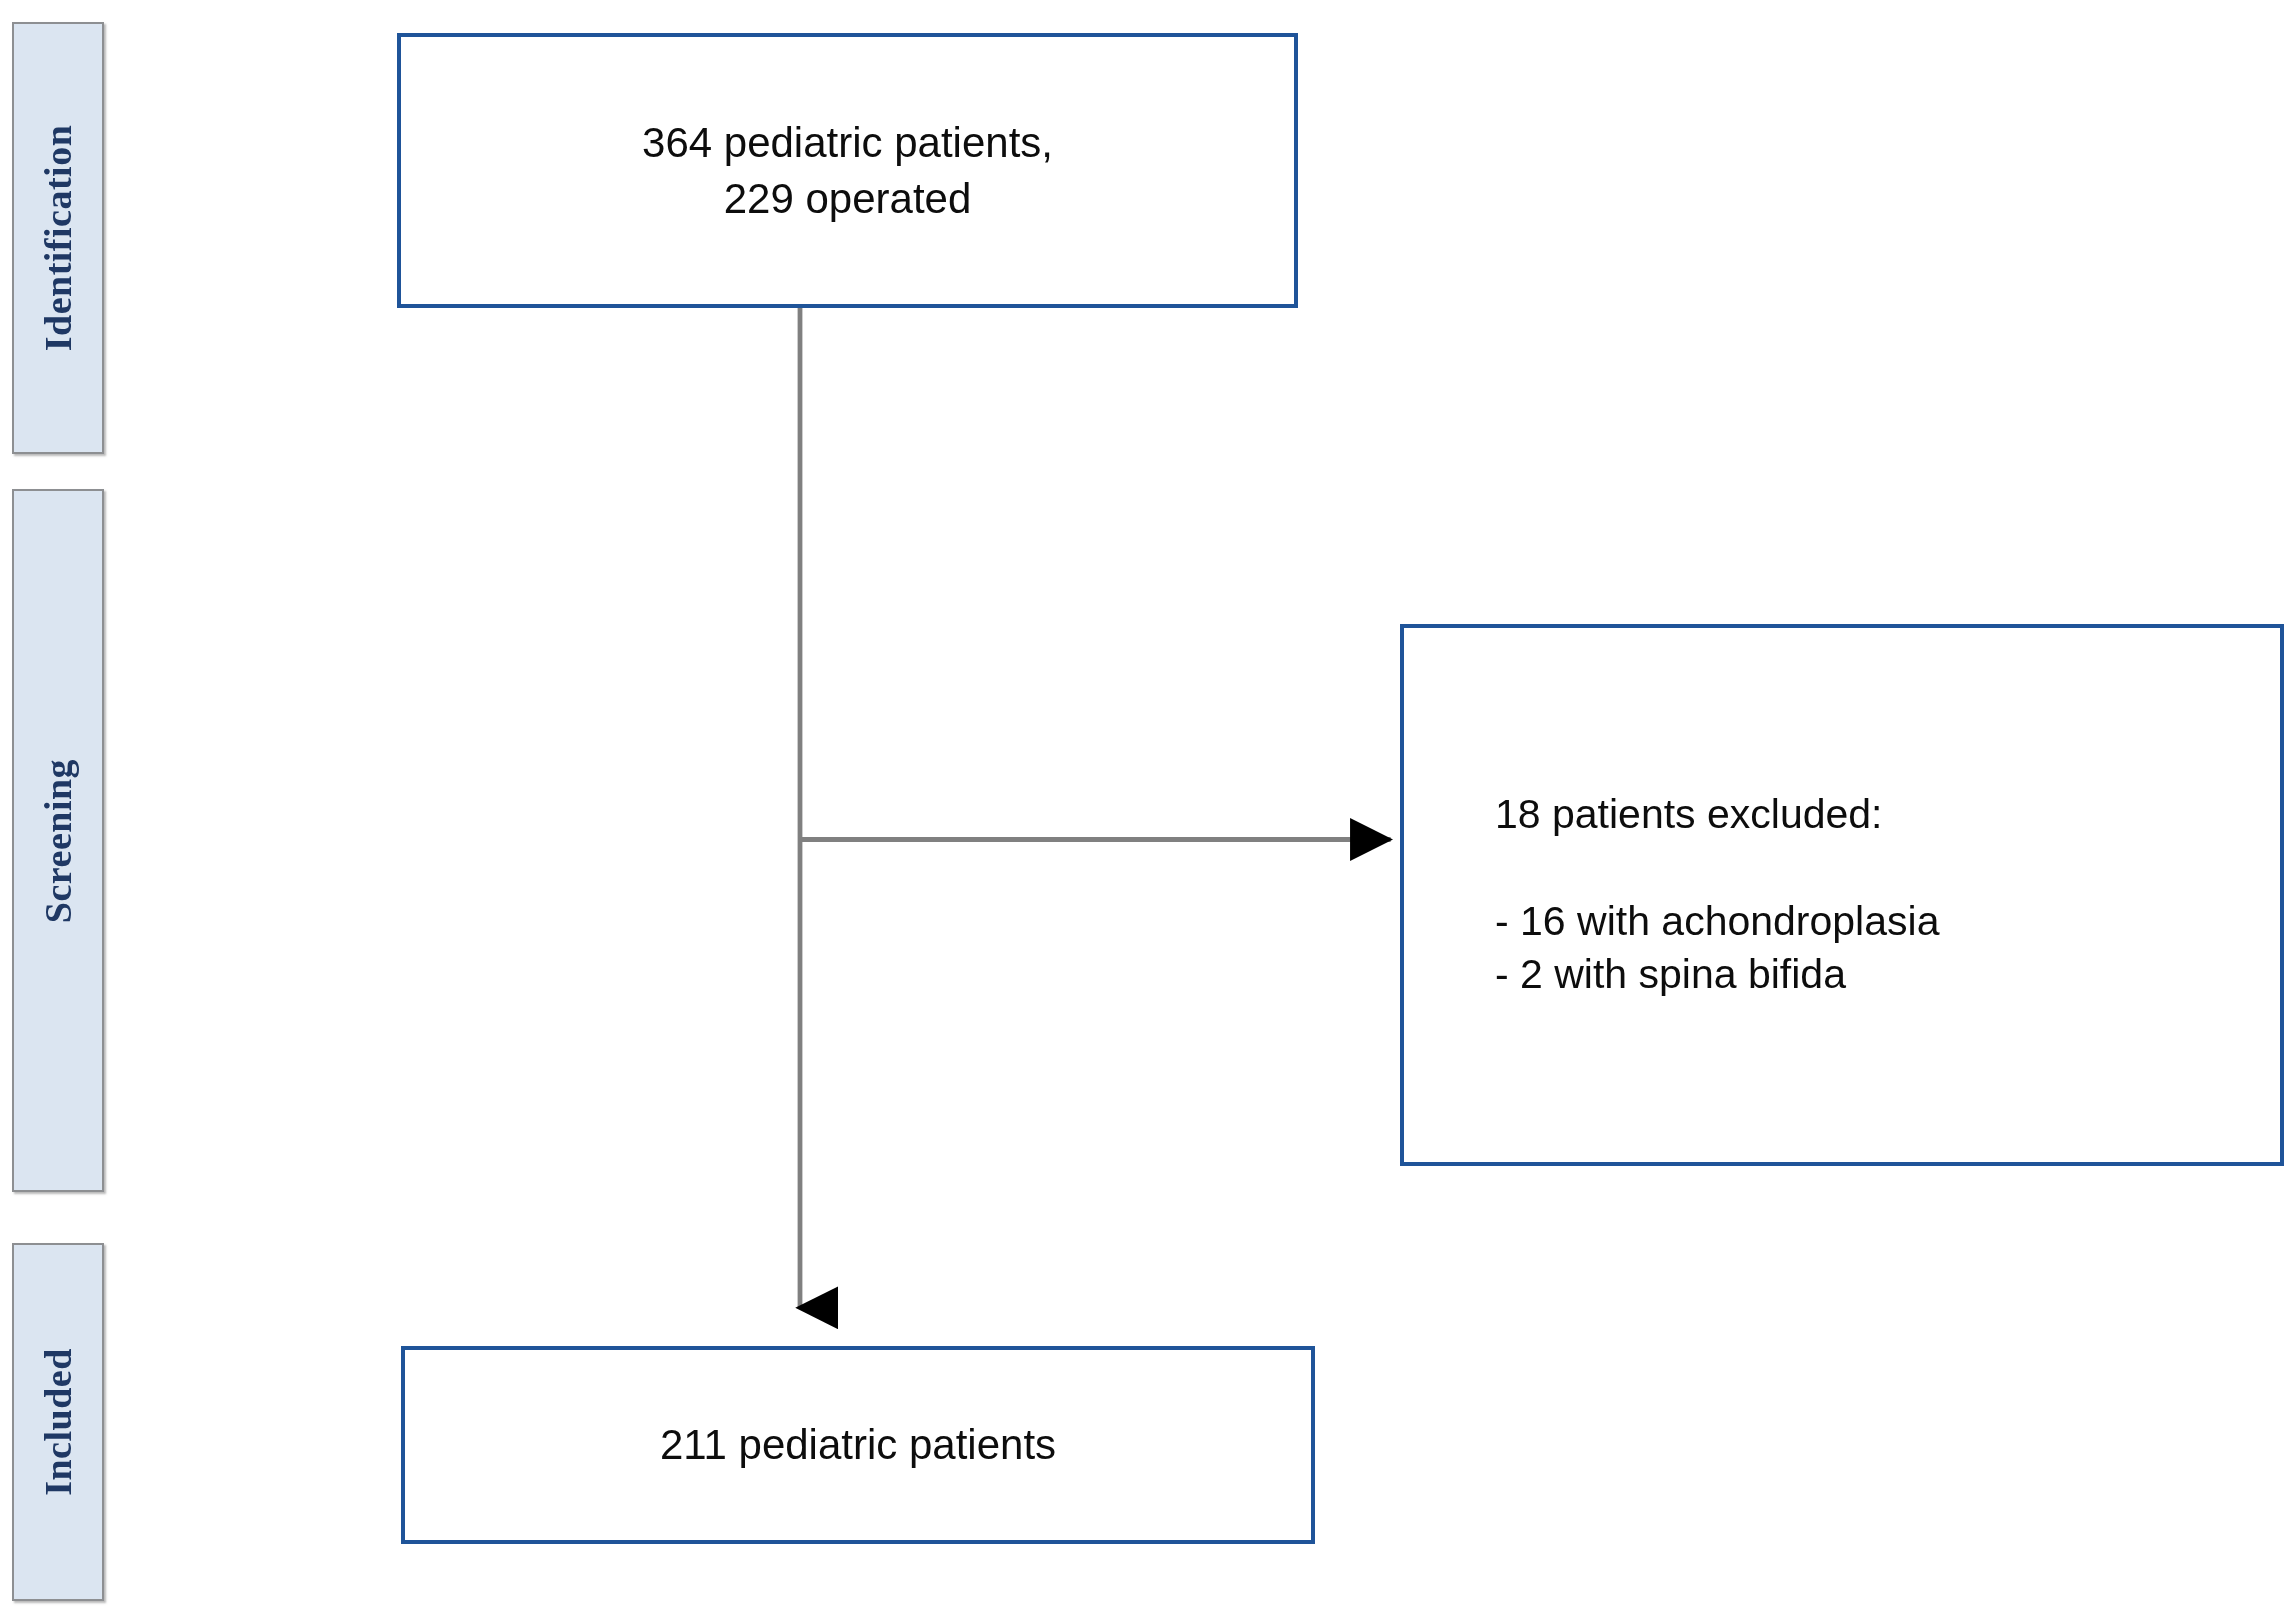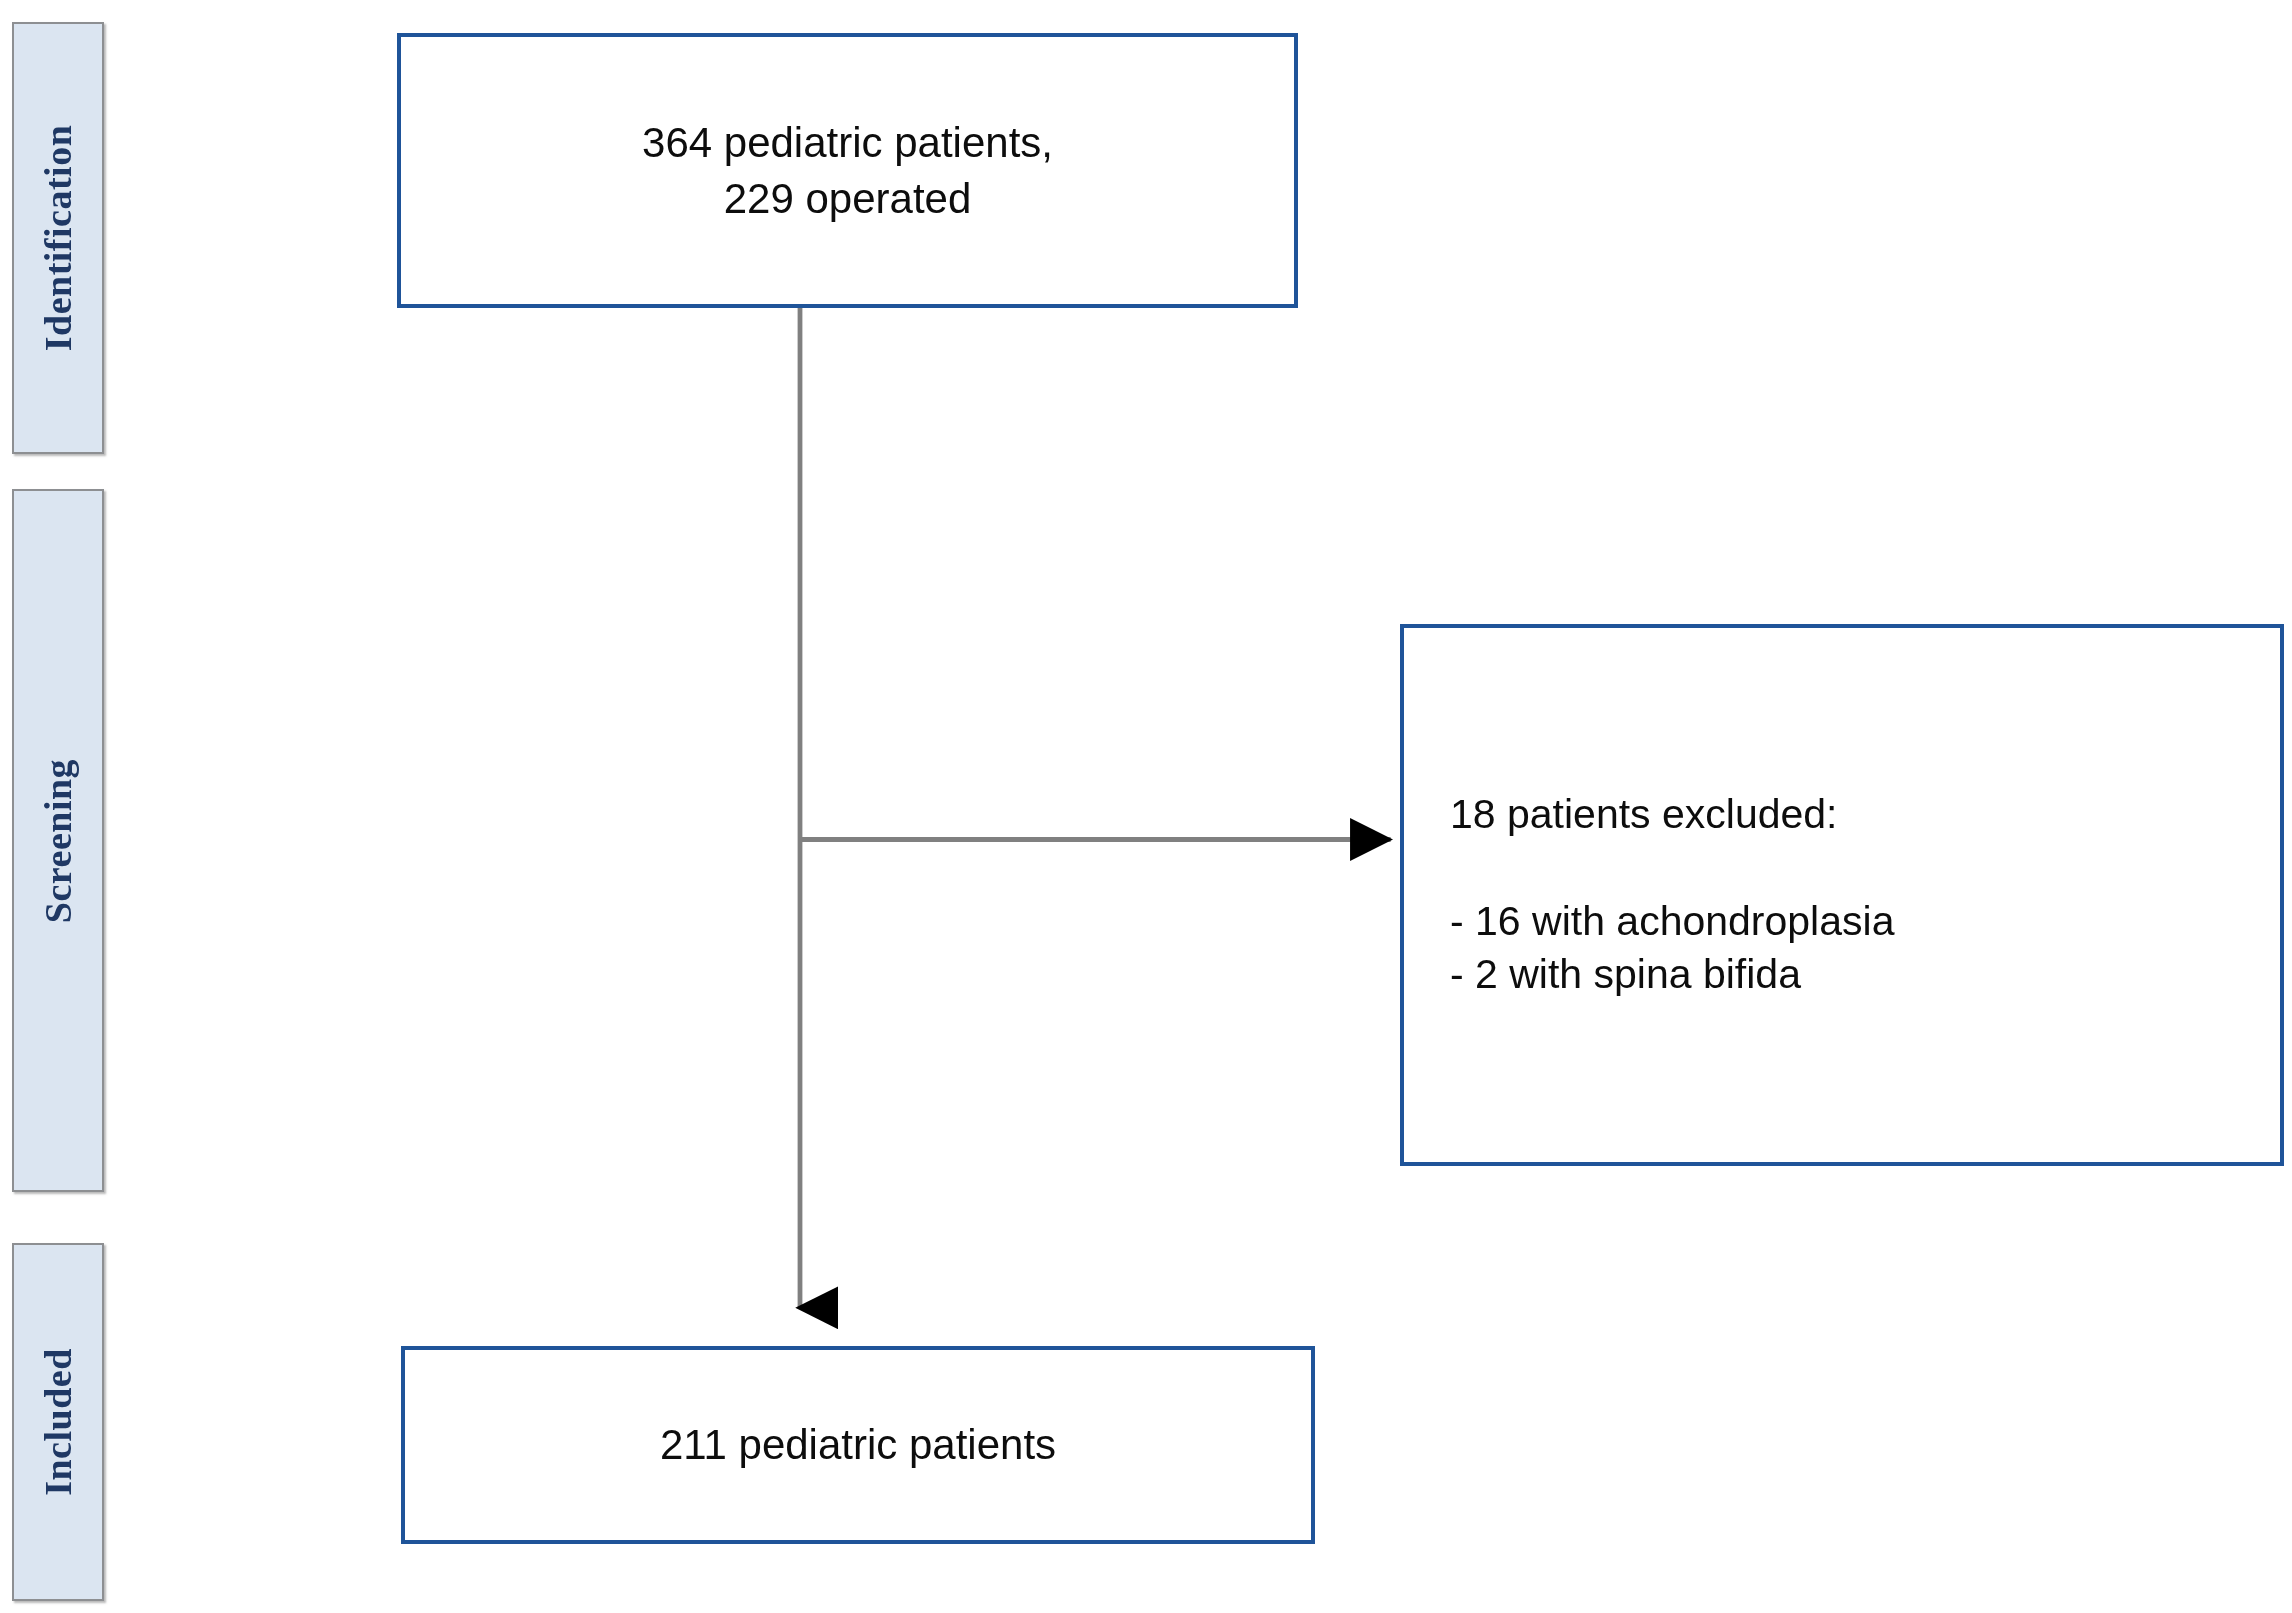--- a/index.html
+++ b/index.html
@@ -58,20 +58,21 @@
     font-family: "Liberation Sans", sans-serif;
     font-size: 42px;
     line-height: 1.32;
     color: #0d0d0d;
     text-align: center;
     white-space: pre-line;
     padding: 0 13.4px;
   }
   .flow-box.left-align {
     justify-content: flex-start;
+    padding-left: 45px;
   }
   .flow-box.left-align .box-text {
     text-align: left;
     padding-left: 46px;
   }
 
   #box-identified { left: 397px;  top: 13.4px;   width: 901px;  height: 275px; margin-top: 20px; }
   #box-excluded   { left: 1400px; top: 624px;  width: 884px;  height: 542px; }
   #box-included   { left: 401px;  top: 1346px; width: 914px;  height: 198px; }
 

